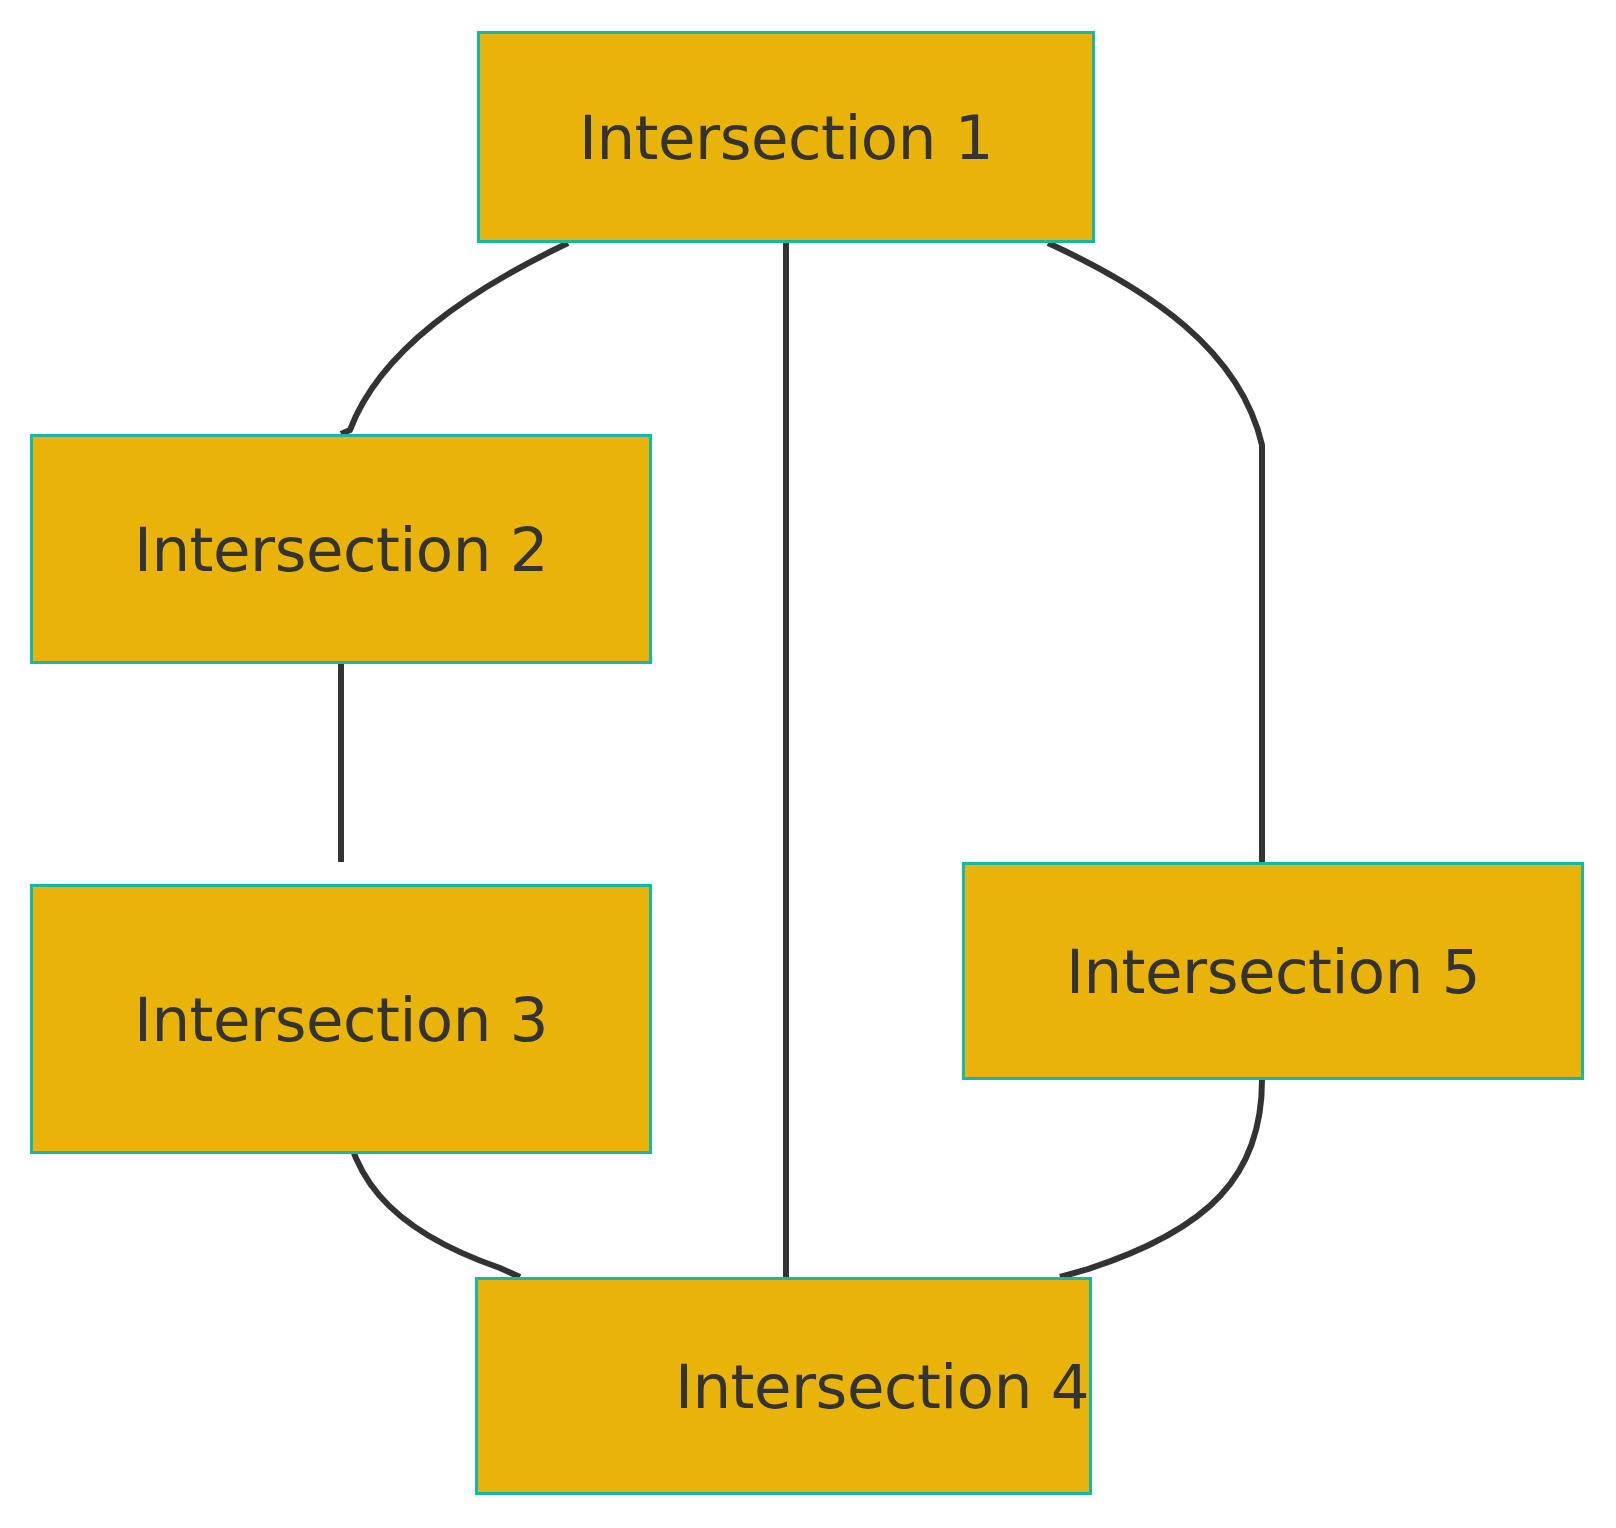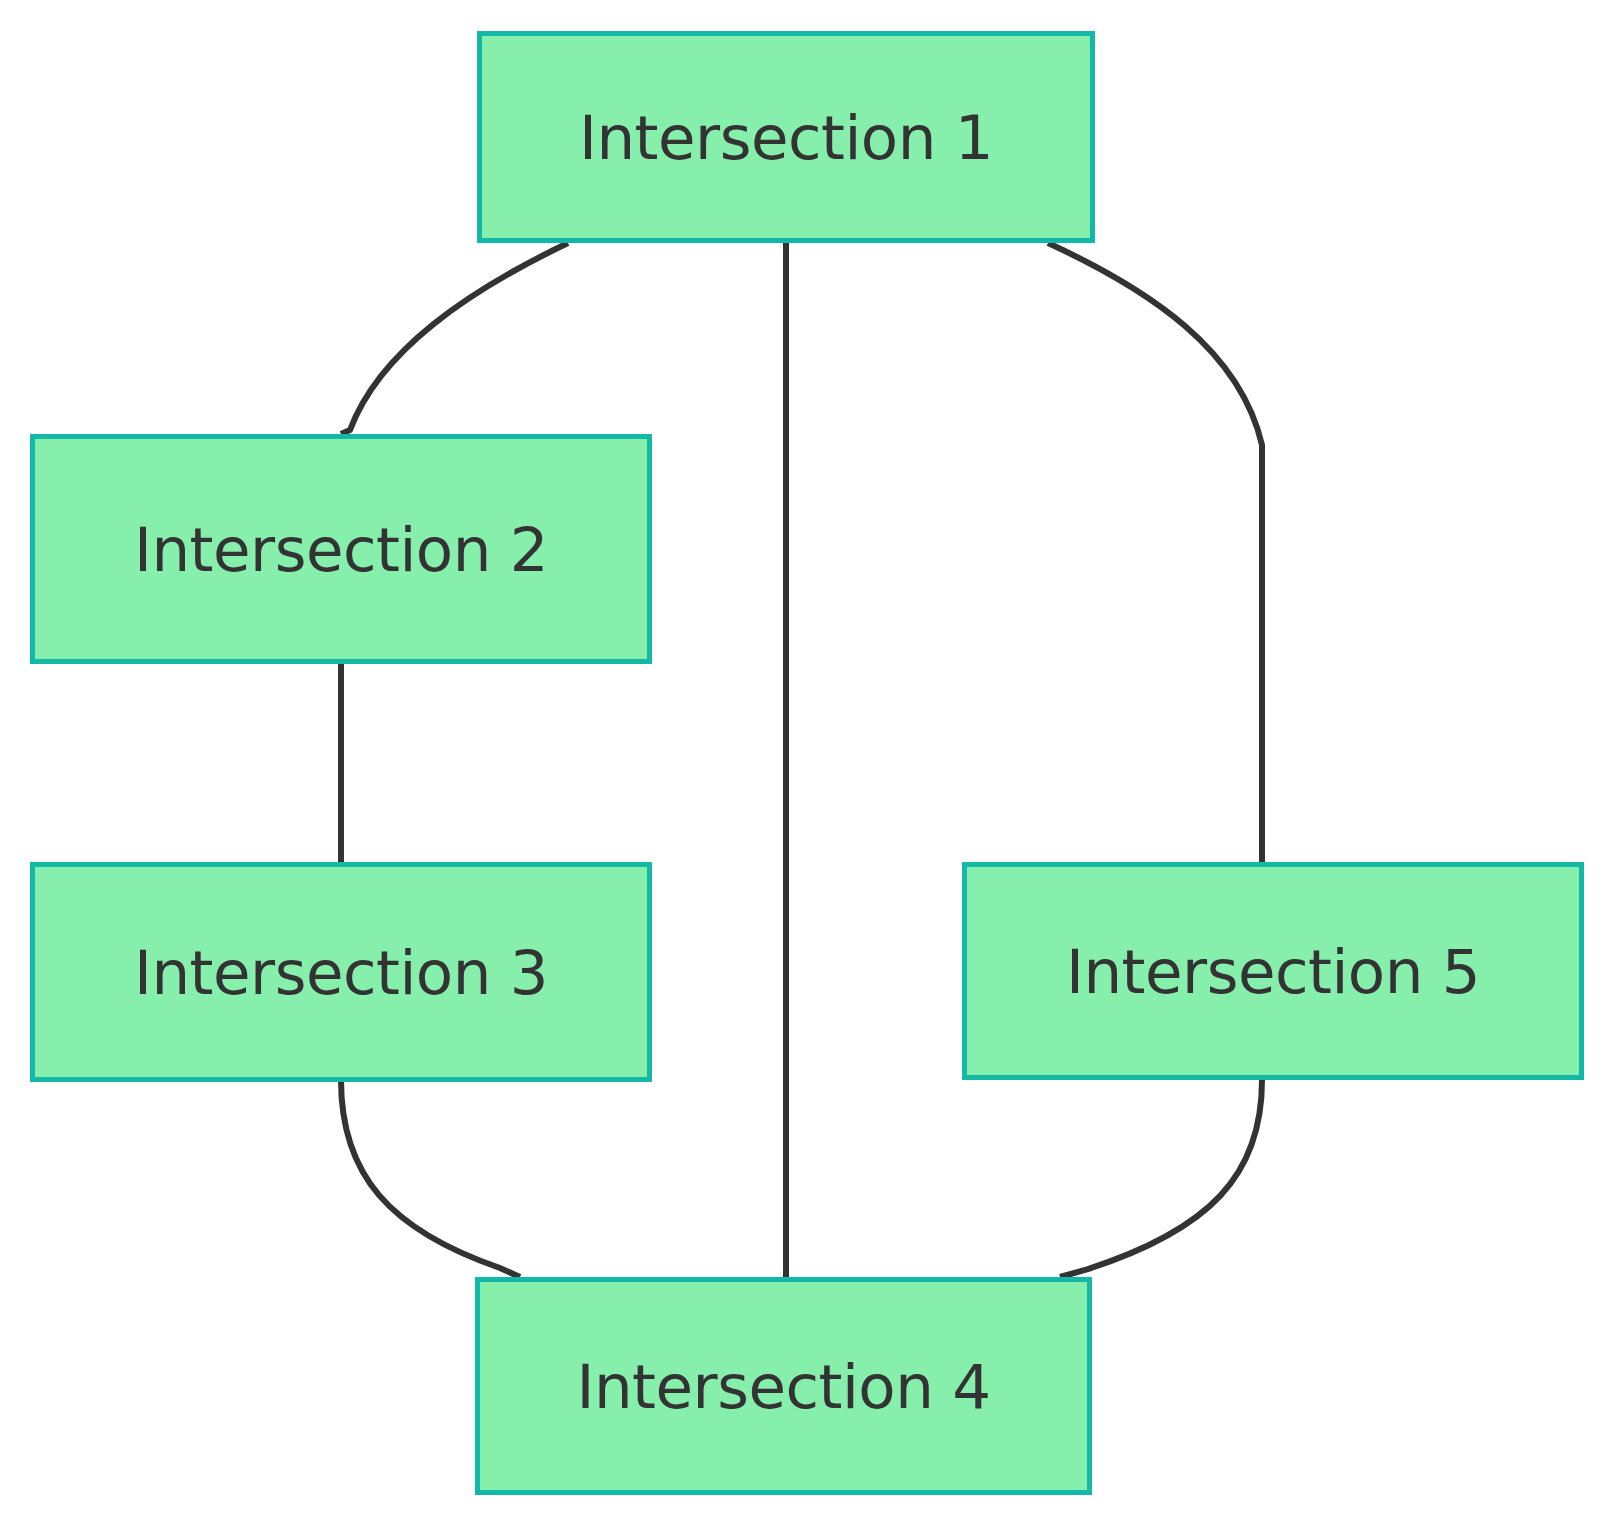--- a/index.html
+++ b/index.html
@@ -22,40 +22,40 @@
   #edge-layer {
     position: absolute;
     left: 0;
     top: 0;
     width: 1616px;
     height: 1528px;
   }
   .flow-node {
     position: absolute;
     box-sizing: border-box;
-    background: #86efac;
-    border: 5px solid #14b8a6;
+    background: #eab308;
+    border: 3px solid #14b8a6;
     display: flex;
     align-items: center;
     justify-content: center;
     z-index: 2;
   }
   .flow-node .node-label {
     font-family: "DejaVu Sans", sans-serif;
     font-size: 61px;
     font-weight: 400;
     color: #333333;
     line-height: 1;
     letter-spacing: -0.5px;
     white-space: nowrap;
   }
   #node-1 { left: 477px; top: 31px;   width: 618px; height: 212px; }
   #node-2 { left: 30px;  top: 434px;  width: 622px; height: 230px; text-align: right; }
-  #node-3 { left: 30px;  top: 862px;  width: 622px; height: 220px; justify-content: center; }
-  #node-4 { left: 475px; top: 1277px; width: 617px; height: 218px; }
+  #node-3 { left: 30px;  top: 884px;  width: 622px; height: 270px; justify-content: center; }
+  #node-4 { left: 475px; top: 1277px; width: 617px; height: 218px; justify-content: flex-end; }
   #node-5 { left: 962px; top: 862px;  width: 622px; height: 218px; }
   .edge-path {
     fill: none;
     stroke: #333333;
     stroke-width: 6;
     stroke-linecap: butt;
   }
 </style>
 </head>
 <body>

